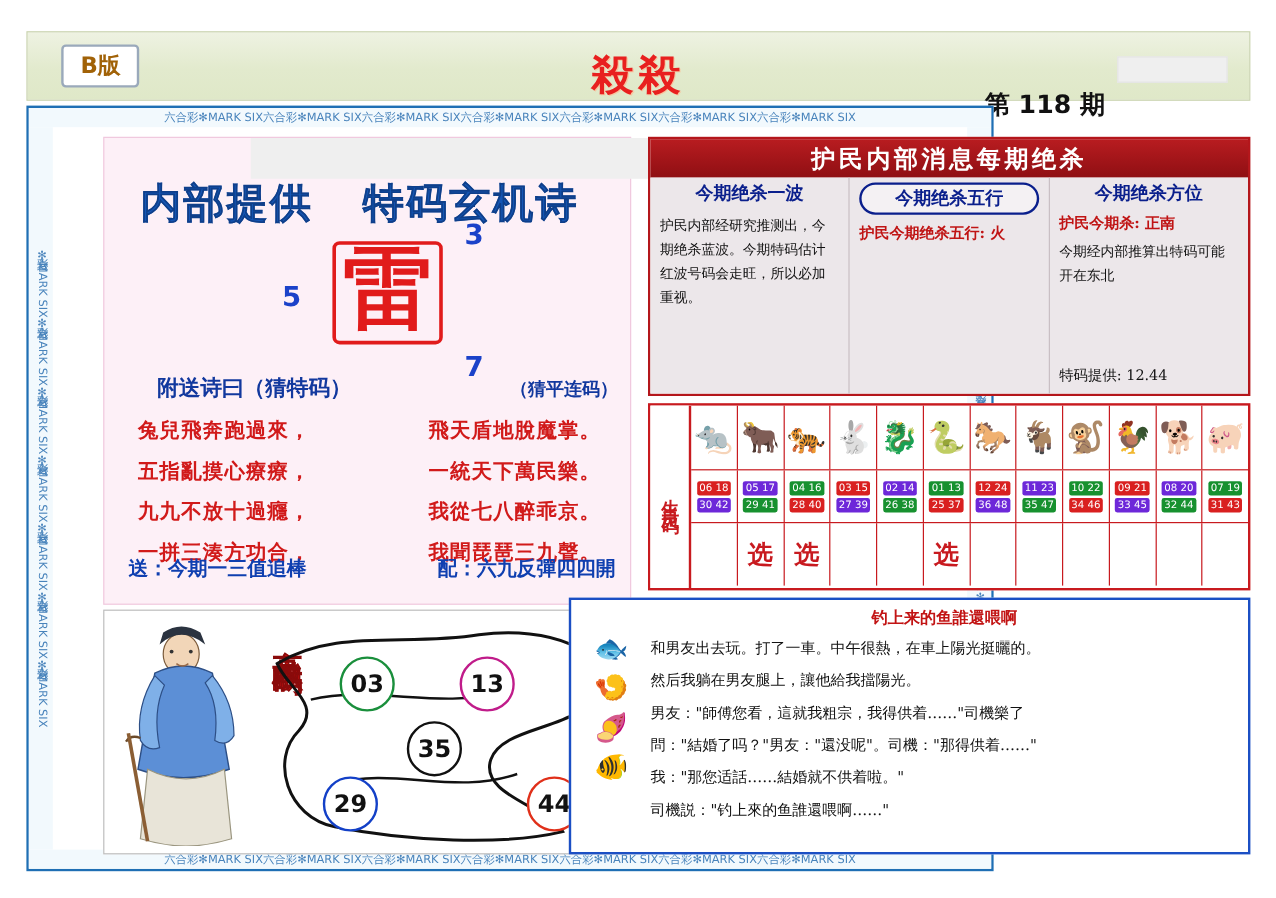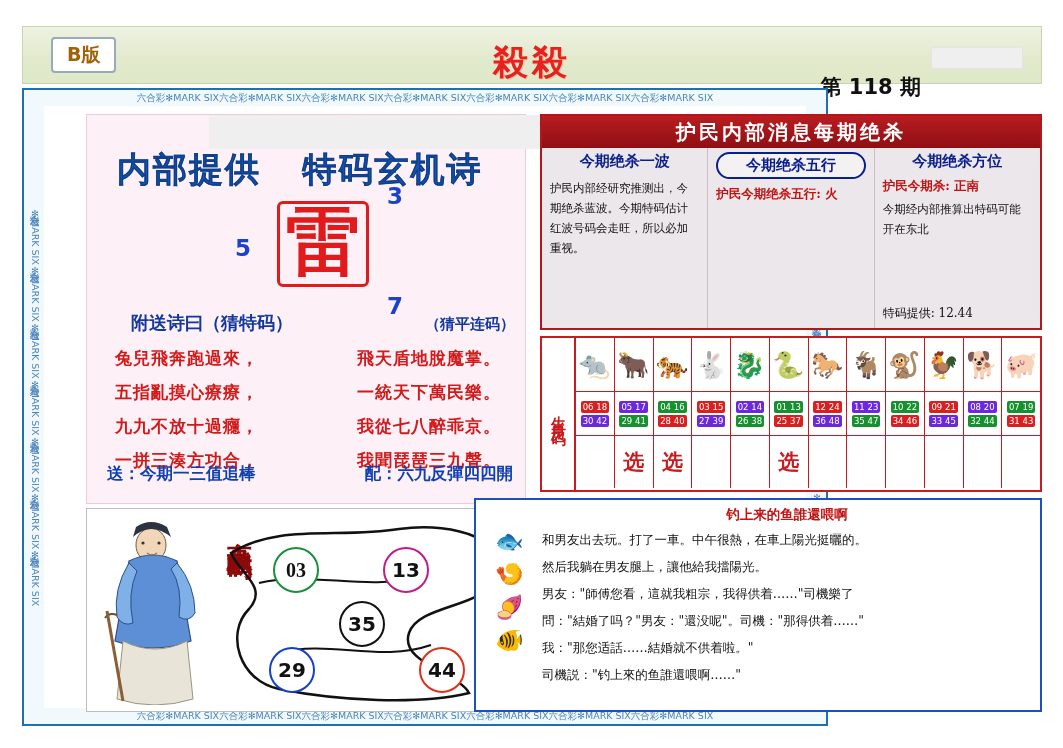--- a/index.html
+++ b/index.html
@@ -138,25 +138,25 @@
     writing-mode:vertical-rl; letter-spacing:4px;
     -webkit-text-stroke:0.5px #8a0b0b;
   }
   .ball {
     position:absolute; width:46px; height:46px; border-radius:50%;
     border:2px solid #222; background:#fff;
     display:flex; align-items:center; justify-content:center;
     font-size:20px; font-weight:bold; color:#111;
     font-family:"DejaVu Sans", sans-serif;
   }
-  .ball.b1 { left:186px; top:38px; border-color:#1a8f3c;font-family:Liberation Serif, serif; }
+  .ball.b1 { left:196px; top:38px; border-color:#1a8f3c; }
   .ball.b2 { left:296px; top:38px; border-color:#c01c8a; }
   .ball.b3 { left:252px; top:92px; border-color:#111; }
   .ball.b4 { left:182px; top:138px; border-color:#1340c7; }
-  .ball.b5 { left:332px; top:138px; border-color:#e0301a; }
+  .ball.b5 { left:352px; top:138px; border-color:#e0301a; }
 
   
   .news-panel {
     position:absolute; left:496px; top:8px; width:502px; height:216px;
     border:2px solid #b4161b; background:#fff;
   }
   .news-head {
     height:32px; background:linear-gradient(to bottom,#b81c20,#8f0f13);
     color:#fff; font-size:20px; font-weight:bold;
     display:flex; align-items:center; justify-content:center;

